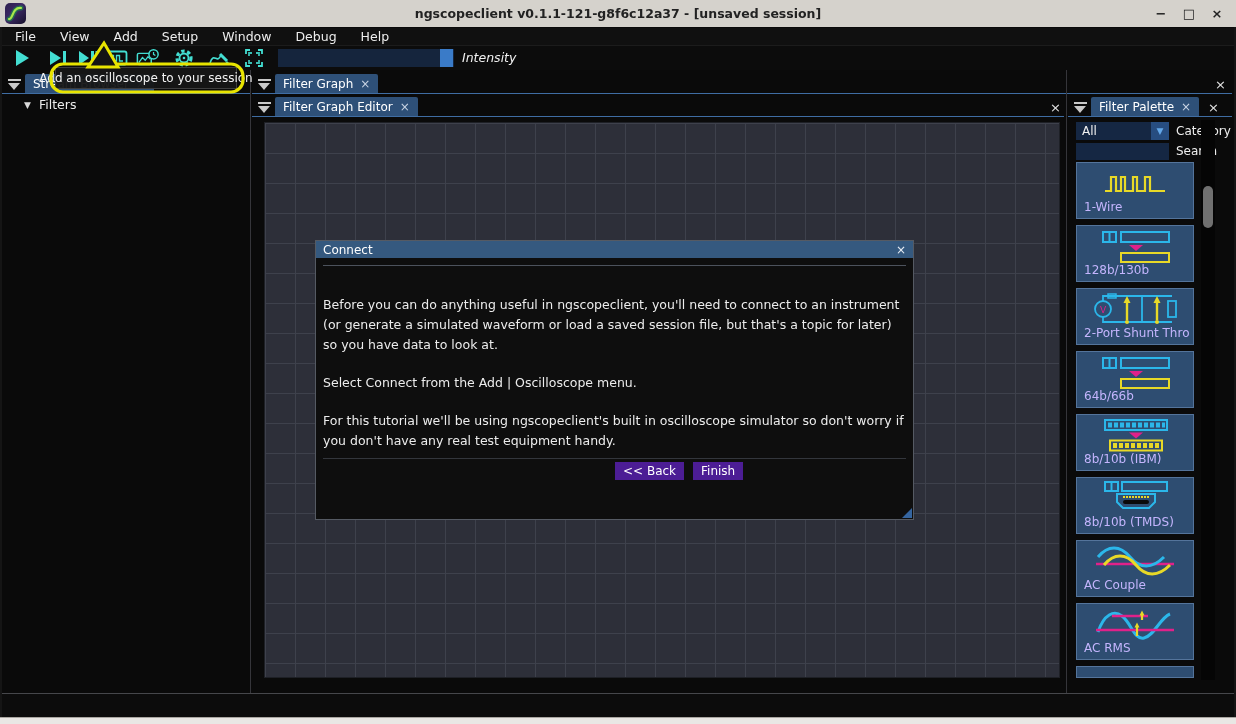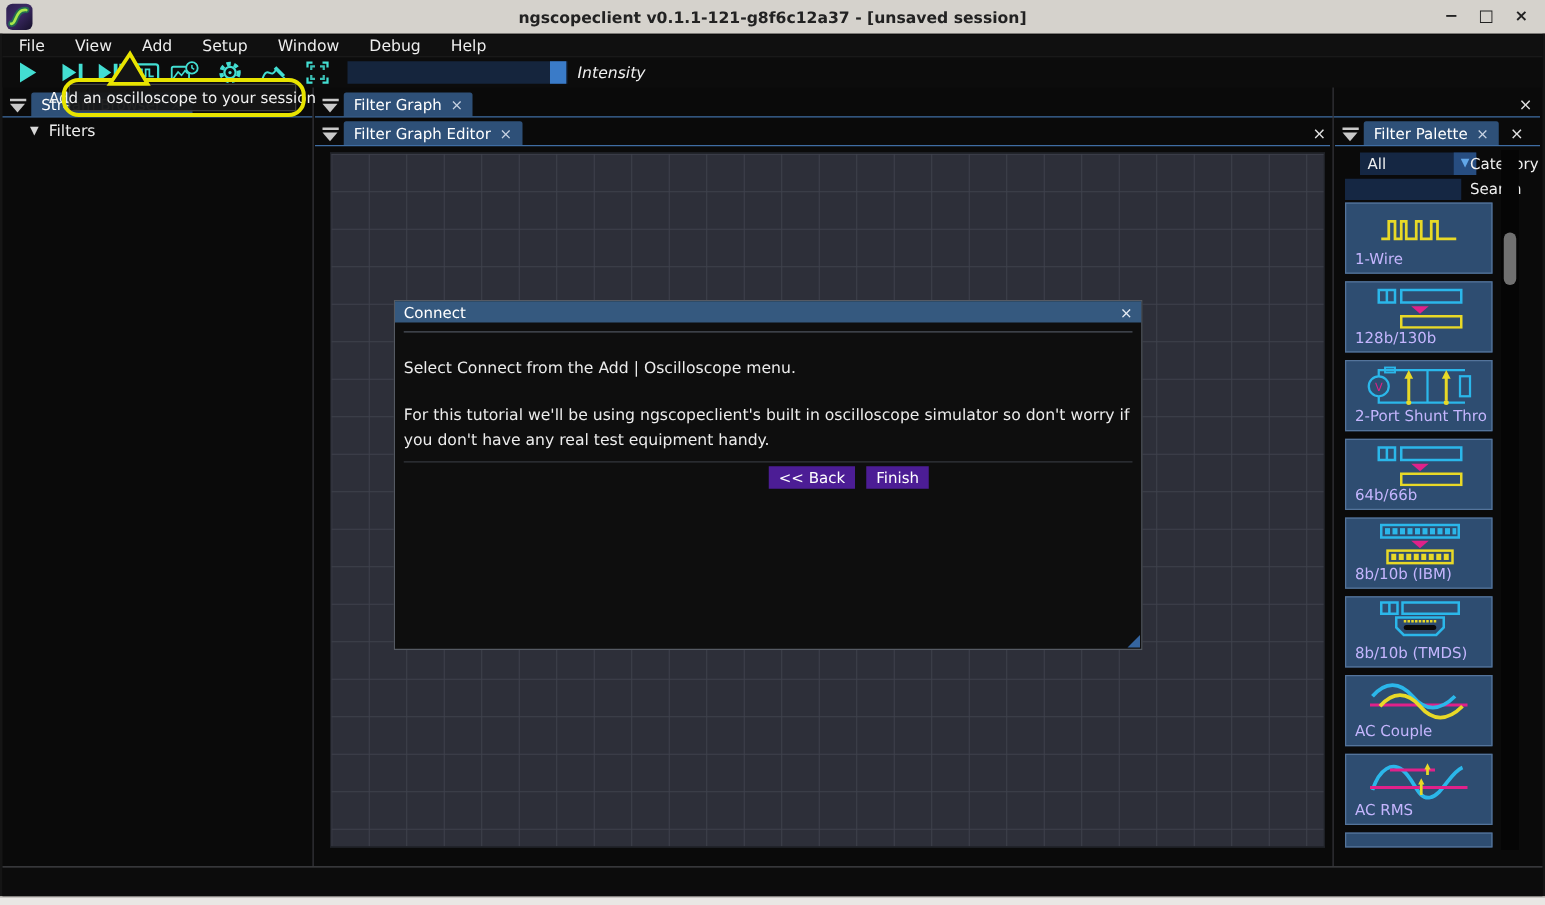--- a/index.html
+++ b/index.html
@@ -43,21 +43,21 @@
   .tree-row { position:absolute; left:24px; top:97px; display:flex; align-items:center; gap:8px; font-size:12.5px; color:#ececec; }
   .tree-arrow { font-size:9px; color:#d8d8d8; }
 
   
   .graph-canvas { position:absolute; left:264px; top:122px; width:796px; height:556px;
       background-color:#2d2f39;
       background-image:linear-gradient(#3e414c 1px, transparent 1px),linear-gradient(90deg,#3e414c 1px, transparent 1px);
       background-size:30px 30px; border:1px solid #1e2026; }
 
   
-  .combo { position:absolute; left:1076px; top:122px; width:93px; height:18px; background:#152743; display:flex; align-items:center; font-size:12px; color:#f0f0f0;margin-left:12px; }
+  .combo { position:absolute; left:1076px; top:122px; width:93px; height:18px; background:#152743; display:flex; align-items:center; font-size:12px; color:#f0f0f0; }
   .combo .val { padding-left:6px; flex:1; }
   .combo .arrow-btn { width:18px; height:18px; background:#274d80; display:flex; align-items:center; justify-content:center; }
   .combo .arrow-btn span { color:#62a7e8; font-size:9px; }
   .side-label { position:absolute; font-size:12px; color:#efefef; }
   .search-box { position:absolute; left:1076px; top:143px; width:93px; height:17px; background:#152743; border:none; color:#fff; font-size:12px; padding:0 4px; font-family:"DejaVu Sans",sans-serif; }
 
   .tile { position:absolute; left:1076px; width:118px; height:57px; background:#2e4d71; border:1px solid #54749b; }
   .tile .icon-wrap { position:absolute; left:0; top:2px; width:116px; height:36px; display:flex; align-items:center; justify-content:center; }
   .tile .tile-label { position:absolute; left:7px; bottom:4px; font-size:12px; color:#c4b5fd; white-space:nowrap; }
 
@@ -400,20 +400,21 @@
 
 <div class="statusbar"></div>
 
 <div class="dialog">
   <div class="dialog-titlebar">
     <span>Connect</span>
     <span class="dialog-close">×</span>
   </div>
   <div class="dialog-body">
     <div class="sep"></div>
+    <p class="dialog-p p1">Before you can do anything useful in ngscopeclient, you'll need to connect to an instrument (or generate a simulated waveform or load a saved session file, but that's a topic for later) so you have data to look at.</p>
     <p class="dialog-p p3">Select Connect from the Add | Oscilloscope menu.</p>
     <p class="dialog-p p2">For this tutorial we'll be using ngscopeclient's built in oscilloscope simulator so don't worry if you don't have any real test equipment handy.</p>
     <div class="sep2"></div>
     <div class="btn-row">
       <button class="dlg-btn">&lt;&lt; Back</button>
       <button class="dlg-btn">Finish</button>
     </div>
   </div>
   <div class="resize-grip"></div>
 </div>

